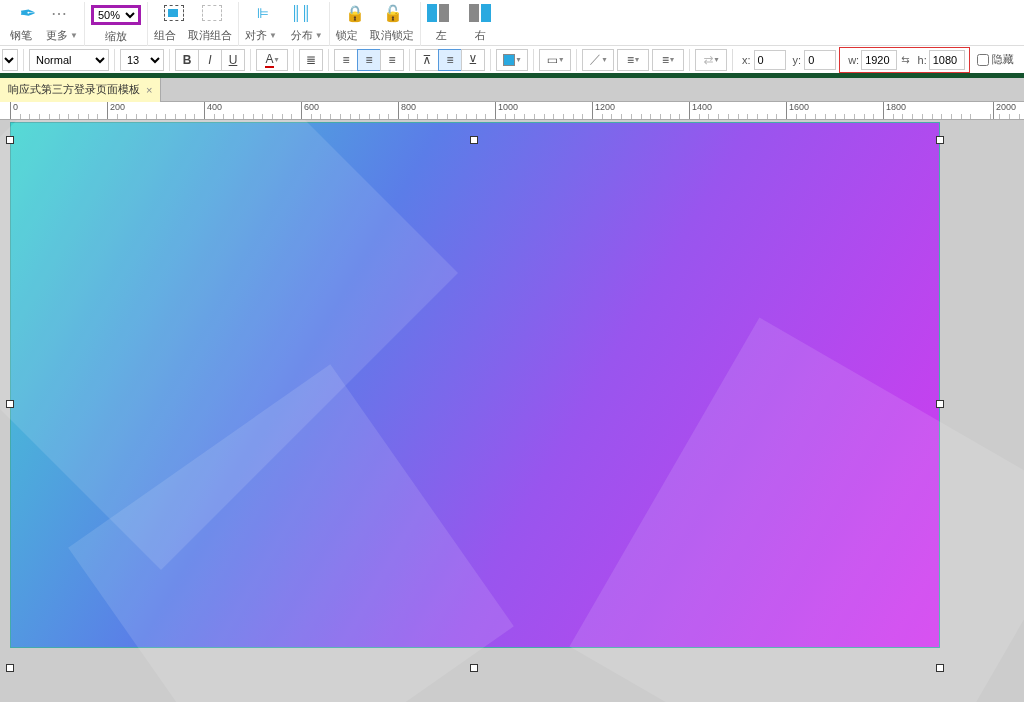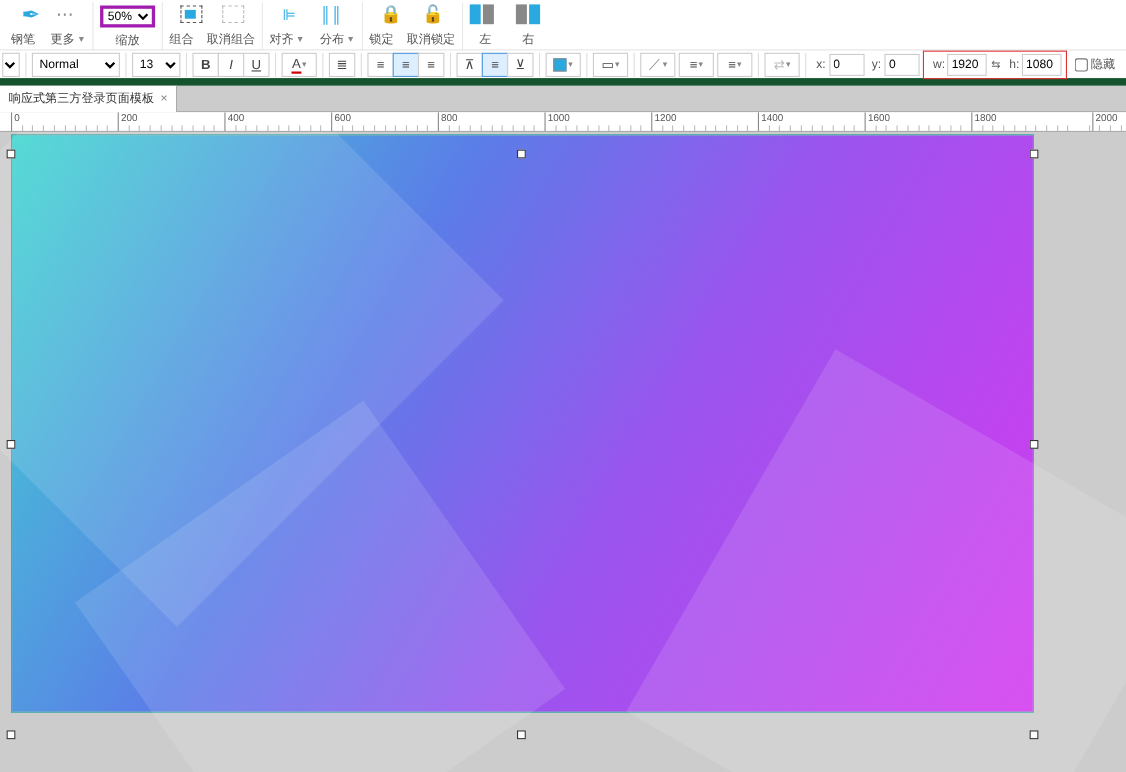--- a/index.html
+++ b/index.html
@@ -10,38 +10,38 @@
 .tb-group { display: flex; flex-direction: column; align-items: center; justify-content: center; padding: 0 6px; height: 44px; border-right: 1px solid #e8e8e8; }
 .tb-group:last-child { border-right: none; }
 .tb-btn-row { display: flex; gap: 10px; align-items: center; height: 26px; }
 .tb-icon { width: 22px; height: 22px; display: flex; align-items: center; justify-content: center; color: #666; }
 .tb-label { font-size: 11px; color: #555; display: flex; align-items: center; gap: 2px; margin-top: 1px; }
 .tb-sub { display: flex; flex-direction: column; align-items: center; cursor: pointer; }
 .dropdown-arrow { font-size: 8px; color: #888; }
 .zoom-select { width: 50px; height: 20px; font-size: 11px; border: 3px solid #a21caf; background: #fff; }
 
 
-.toolbar2 { display: flex; align-items: center; height: 32px; border-bottom: 7px solid #14532d; background: #fff; padding: 0 2px; gap: 3px; }
+.toolbar2 { display: flex; align-items: center; height: 32px; border-bottom: 5px solid #14532d; background: #fff; padding: 0 2px; gap: 3px; }
 .tb2-sep { width: 1px; height: 22px; background: #ddd; margin: 0 2px; }
 .tb2-select { height: 22px; border: 1px solid #ccc; font-size: 11px; padding: 0 2px; background: #fff; }
 .tb2-btn { width: 24px; height: 22px; border: 1px solid #ccc; background: #fff; display: flex; align-items: center; justify-content: center; cursor: pointer; font-size: 12px; color: #444; }
 .tb2-btn.with-arrow { width: 32px; gap: 1px; }
 .tb2-btn.active { background: #ddeeff; border-color: #5599dd; }
 .tb2-fmt { display: flex; }
 .tb2-fmt .tb2-btn { border-radius: 0; margin-left: -1px; }
 .tb2-fmt .tb2-btn:first-child { margin-left: 0; }
 .coord-label { font-size: 11px; color: #555; margin-left: 4px; }
 .coord-input { width: 32px; height: 20px; border: 1px solid #ccc; font-size: 11px; padding: 0 3px; text-align: left; }
 .wh-box { border: 1.5px solid #d33; padding: 2px 4px; display: flex; align-items: center; gap: 2px; }
 .chk { display: flex; align-items: center; gap: 3px; font-size: 11px; color: #555; margin-left:4px; }
 .chk input { width: 12px; height: 12px; }
 
 
 .tabs { display: flex; align-items: center; height: 24px; background: #ccc; border-bottom: 1px solid #aaa; font-size: 11px; }
-.tab { padding: 0 8px; height: 24px; display: flex; align-items: center; gap: 6px; background: #ffffff; color: #333; cursor: pointer; border-right: 1px solid #aaa; }
+.tab { padding: 0 8px; height: 24px; display: flex; align-items: center; gap: 6px; background: #fef9c3; color: #333; cursor: pointer; border-right: 1px solid #aaa; }
 .tab.active { background: #888; color: #fff; font-weight: bold; }
 .tab .close { font-size: 11px; color: #888; }
 
 
 .workspace { position: relative; background: #ccc; height: 600px; }
 .ruler-h { position: absolute; top: 0; left: 0; right: 0; height: 18px; background: #fff; border-bottom: 1px solid #aaa; overflow: hidden; }
 .ruler-h .tick { position: absolute; top: 0; height: 18px; font-size: 9px; color: #555; border-left: 1px solid #888; padding-left: 2px; }
 .ruler-h .tick.minor { height: 6px; top: 12px; border-left: 1px solid #bbb; }
 .canvas-wrap { position: absolute; top: 18px; left: 0; right: 0; bottom: 0; overflow: hidden; }
 .artboard { position: absolute; left: 10px; top: 2px; width: 930px; height: 526px; background: linear-gradient(120deg, #3fd6d0 0%, #5b7de8 35%, #9955ee 60%, #d43aef 100%); border: 1px solid #4aa; }

